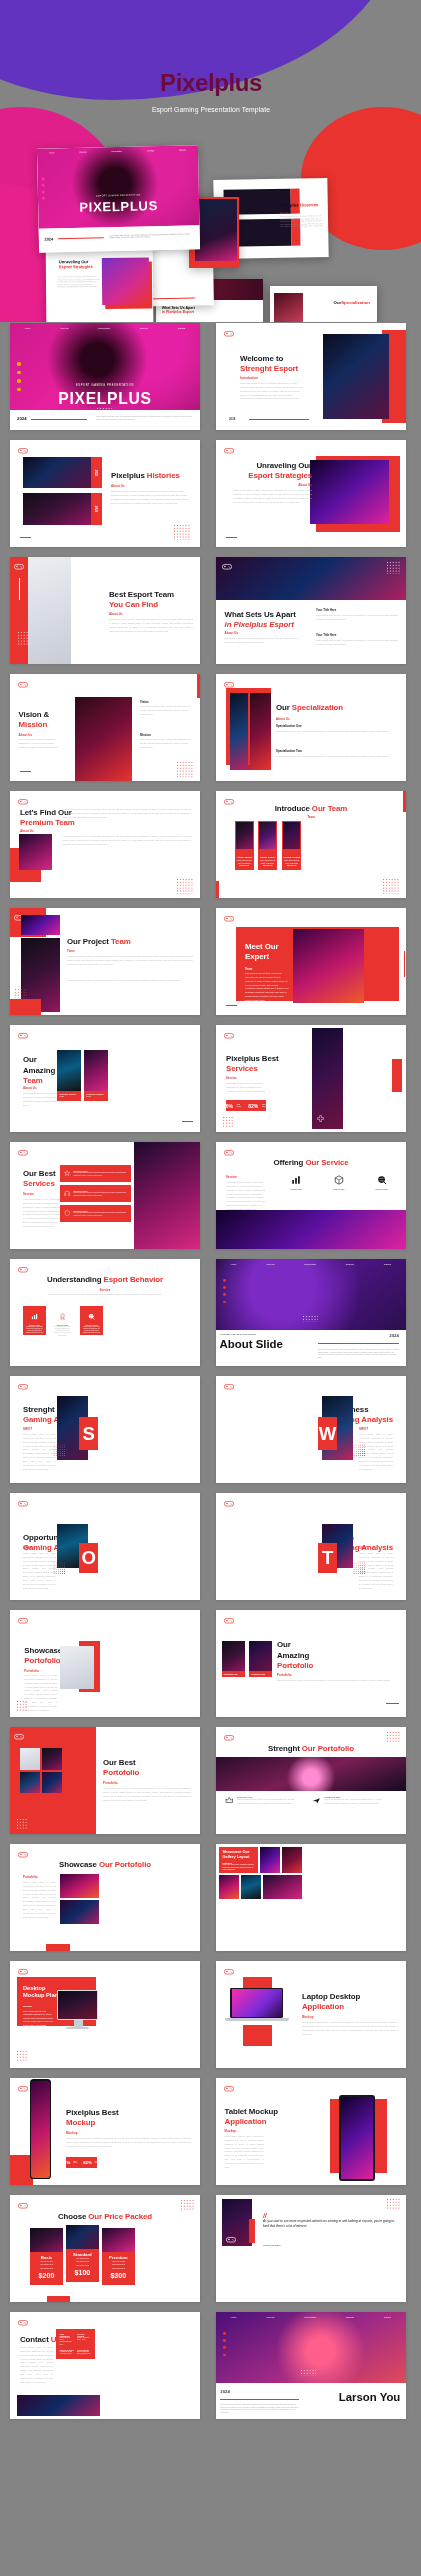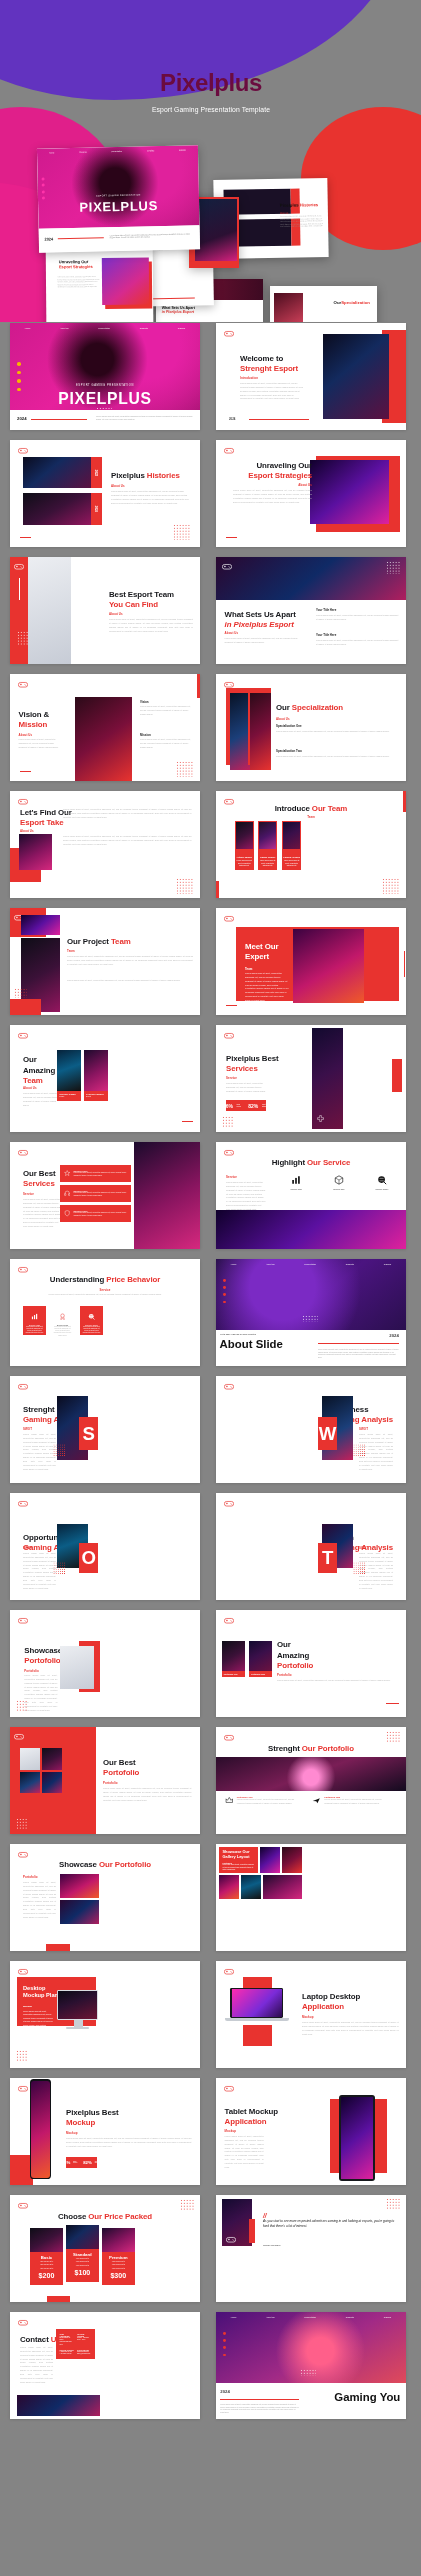--- a/index.html
+++ b/index.html
@@ -376,21 +376,21 @@
 
   <div class="slide">
 
     <svg class="pad-icon" viewBox="0 0 24 16">
         <rect x="1" y="3" width="22" height="11" rx="5" fill="none" stroke="#e8332f" stroke-width="1.6"></rect>
         <rect x="5" y="7" width="4" height="1.4" fill="#e8332f"></rect>
         <rect x="6.3" y="5.7" width="1.4" height="4" fill="#e8332f"></rect>
         <circle cx="16.5" cy="7.5" r="1" fill="#e8332f"></circle>
         <circle cx="18.8" cy="9.6" r="1" fill="#e8332f"></circle>
       </svg>
-    <div class="ttl" style="position:absolute;left:10px;top:17px;"><span>Let's Find Our</span><br><em>Esport Take</em></div>
+    <div class="ttl" style="position:absolute;left:10px;top:17px;"><span>Let's Find Our</span><br><em>Premium Team</em></div>
     <div class="lbl" style="position:absolute;left:10px;top:38px;">About Us</div>
     <div class="redbar" style="position:absolute;left:0;top:57px;width:31px;height:34px;"></div>
     <div class="p3" style="position:absolute;left:8.6px;top:43px;width:33px;height:36px;"></div>
     <div class="body-txt" style="position:absolute;left:53px;top:17px;right:8.6px;text-align:justify;">Lorem ipsum dolor sit amet, consectetur adipiscing elit, sed do eiusmod tempor incididunt ut labore et dolore magna aliqua. Ut enim ad minim veniam, quis nostrud exercitation ullamco laboris nisi ut aliquip ex ea commodo consequat. Duis aute irure dolor in reprehenderit in voluptate velit esse cillum dolore eu fugiat nulla.</div>
     <div class="body-txt" style="position:absolute;left:53px;top:44px;right:8.6px;text-align:justify;">Lorem ipsum dolor sit amet, consectetur adipiscing elit, sed do eiusmod tempor incididunt ut labore et dolore magna aliqua. Ut enim ad minim veniam, quis nostrud exercitation ullamco laboris nisi ut aliquip ex ea commodo consequat. Duis aute irure dolor in reprehenderit in voluptate velit esse cillum dolore eu fugiat nulla.</div>
     <div class="dotgrid" style="right:5.7px;bottom:4.3px;"></div>
   </div>
 
   <div class="slide">
 
@@ -565,21 +565,21 @@
 
   <div class="slide">
 
     <svg class="pad-icon" viewBox="0 0 24 16">
         <rect x="1" y="3" width="22" height="11" rx="5" fill="none" stroke="#e8332f" stroke-width="1.6"></rect>
         <rect x="5" y="7" width="4" height="1.4" fill="#e8332f"></rect>
         <rect x="6.3" y="5.7" width="1.4" height="4" fill="#e8332f"></rect>
         <circle cx="16.5" cy="7.5" r="1" fill="#e8332f"></circle>
         <circle cx="18.8" cy="9.6" r="1" fill="#e8332f"></circle>
       </svg>
-    <div class="ttl" style="position:absolute;left:0;right:0;top:15.7px;text-align:center;"><span>Highlight </span><em>Our Service</em></div>
+    <div class="ttl" style="position:absolute;left:0;right:0;top:15.7px;text-align:center;"><span>Offering </span><em>Our Service</em></div>
     <div class="lbl" style="position:absolute;left:10px;top:33px;">Service</div>
     <div class="body-txt" style="position:absolute;left:10px;top:39px;width:40px;">Lorem ipsum dolor sit amet, consectetur adipiscing elit, sed do eiusmod tempor incididunt ut labore et dolore magna aliqua. Ut enim ad minim veniam, quis nostrud exercitation ullamco laboris nisi ut aliquip ex ea commodo consequat. Duis aute irure dolor in reprehenderit in voluptate velit esse cillum dolore eu fugiat nulla.</div>
     <div style="position:absolute;left:59px;top:33px;width:129px;display:flex;justify-content:space-around;">
       <div style="text-align:center;">
         <svg style="width:10px;height:10px;" viewBox="0 0 24 24">
             <rect x="3" y="12" width="4" height="9" fill="#111"></rect>
             <rect x="10" y="7" width="4" height="14" fill="#111"></rect>
             <rect x="17" y="3" width="4" height="18" fill="#111"></rect>
           </svg>
         <div style="font-size:2.1px;color:#333;margin-top:1.4px;">Service One</div>
@@ -605,21 +605,21 @@
 
   <div class="slide">
 
     <svg class="pad-icon" viewBox="0 0 24 16">
         <rect x="1" y="3" width="22" height="11" rx="5" fill="none" stroke="#e8332f" stroke-width="1.6"></rect>
         <rect x="5" y="7" width="4" height="1.4" fill="#e8332f"></rect>
         <rect x="6.3" y="5.7" width="1.4" height="4" fill="#e8332f"></rect>
         <circle cx="16.5" cy="7.5" r="1" fill="#e8332f"></circle>
         <circle cx="18.8" cy="9.6" r="1" fill="#e8332f"></circle>
       </svg>
-    <div class="ttl" style="position:absolute;left:0;right:0;top:15.7px;text-align:center;"><span>Understanding </span><em>Price Behavior</em></div>
+    <div class="ttl" style="position:absolute;left:0;right:0;top:15.7px;text-align:center;"><span>Understanding </span><em>Esport Behavior</em></div>
     <div class="lbl" style="position:absolute;left:0;right:0;top:29px;text-align:center;">Service</div>
     <div class="body-txt" style="position:absolute;left:29px;right:29px;top:34px;text-align:center;">Lorem ipsum dolor sit amet, consectetur adipiscing elit, sed do eiusmod tempor incididunt ut labore et dolore magna aliqua.</div>
     <div style="position:absolute;left:13px;top:47px;width:23px;height:29px;background:#e8332f;color:#fff;text-align:center;padding-top:4.3px;">
       <svg style="width:7.1px;height:7.1px;" viewBox="0 0 24 24">
           <rect x="3" y="12" width="4" height="9" fill="#fff"></rect>
           <rect x="10" y="7" width="4" height="14" fill="#fff"></rect>
           <rect x="17" y="3" width="4" height="18" fill="#fff"></rect>
         </svg>
       <div style="font-size:2.1px;margin-top:1.4px;">Service One</div>
       <div style="font-size:1.4px;line-height:1.6;padding:0 2.1px;opacity:.92;">Lorem ipsum dolor sit amet, consectetur adipiscing elit, sed do eiusmod tempor incididunt ut labore et dolore magna aliqua.</div>
@@ -1058,17 +1058,17 @@
     <div style="position:absolute;left:7.1px;top:20px;">
       <i style="display:block;width:2.9px;height:2.9px;border-radius:50%;background:#e8332f;margin-bottom:4.3px;"></i>
       <i style="display:block;width:2.9px;height:2.9px;border-radius:50%;background:#e8332f;margin-bottom:4.3px;"></i>
       <i style="display:block;width:2.9px;height:2.9px;border-radius:50%;background:#e8332f;margin-bottom:4.3px;"></i>
       <i style="display:block;width:2.9px;height:2.9px;border-radius:50%;background:#e8332f;"></i>
     </div>
     <div class="dotgrid" style="left:84px;top:57px;width:15.7px;height:7.1px;background-image:radial-gradient(#fff 36%,transparent 38%);"></div>
     <div class="yr" style="position:absolute;left:4.3px;top:77px;font-size:4.3px;">2024</div>
     <div class="arrow" style="left:4.3px;top:87px;width:79px;"></div>
     <div style="position:absolute;left:4.3px;top:91px;width:79px;font-size:1.7px;color:#aaa;line-height:1.6;">Lorem ipsum dolor sit amet, consectetur adipiscing elit, sed do eiusmod tempor incididunt ut labore et dolore magna aliqua. Ut enim ad minim veniam, quis nostrud exercitation ullamco laboris nisi ut aliquip ex ea commodo consequat. Duis aute irure dolor in reprehenderit in voluptate velit esse cillum dolore eu fugiat nulla.</div>
-    <div style="position:absolute;right:5.7px;top:79px;font-size:11.4px;font-weight:bold;color:#111;">Gaming You</div>
+    <div style="position:absolute;right:5.7px;top:79px;font-size:11.4px;font-weight:bold;color:#111;">Larson You</div>
   </div>
 
 </div>
 
 
 </body></html>

